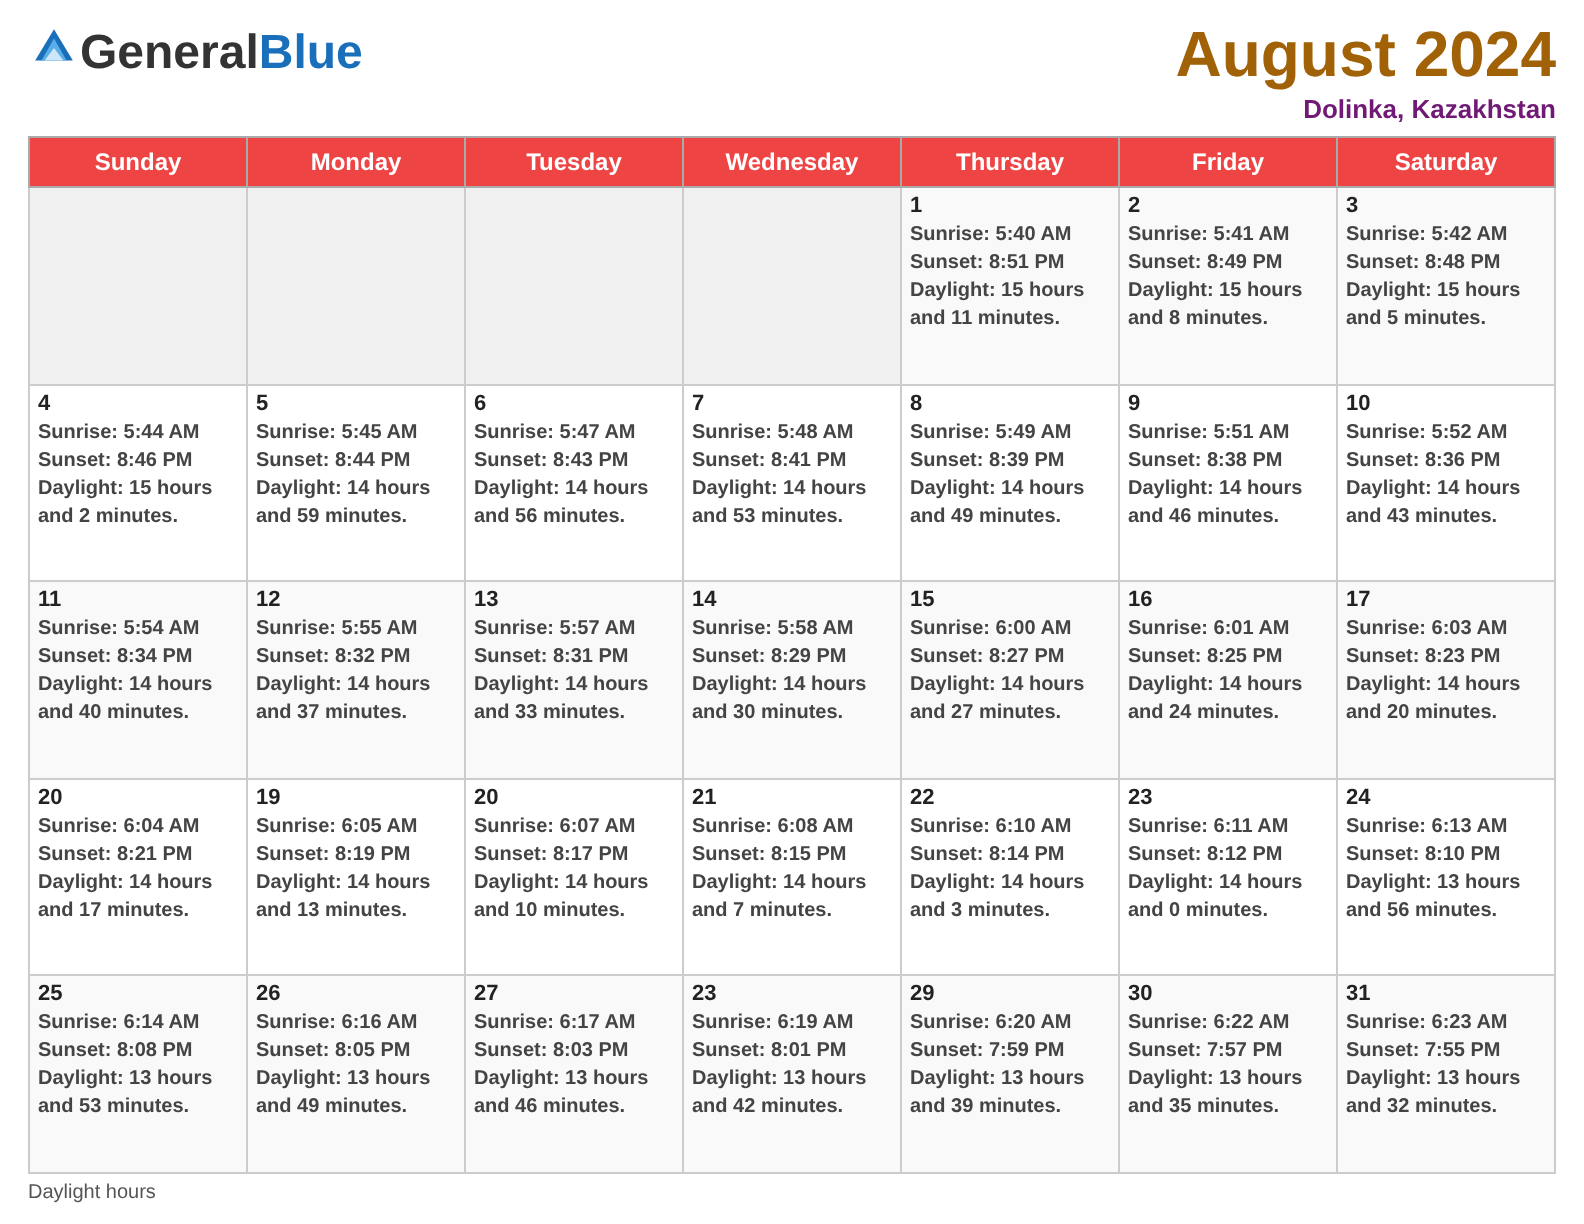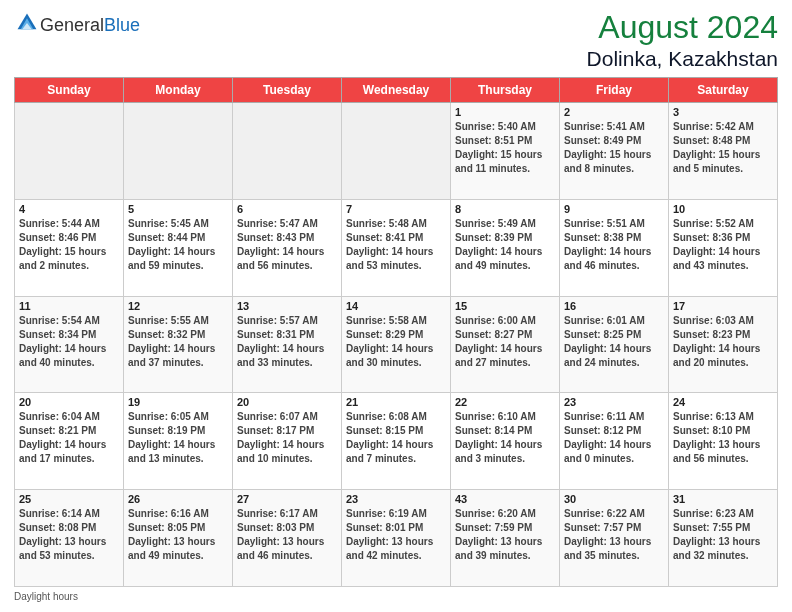--- a/index.html
+++ b/index.html
@@ -22,45 +22,46 @@
       align-items: flex-start;
       justify-content: space-between;
       margin-bottom: 6px;
     }
     .logo {
       display: flex;
       align-items: center;
       margin-top: 4px;
     }
     .logo-text {
-      font-size: 18px;
-      font-weight: normal;
+      font-size: 24px;
+      font-weight: bold;
       line-height: 1.1;
     }
     .logo-general { color: #333; }
     .logo-blue { color: #1a6fba; }
     .logo-icon {
       width: 22px;
       height: 22px;
       margin-left: 2px;
       margin-top: -2px;
     }
     .title-block {
       text-align: right;
     }
     .month-year {
       font-size: 32px;
-      font-weight: normal;
-      color: #15803d;
+      font-weight: bold;
+      color: #a16207;
       line-height: 1.1;
     }
     .location {
-      font-size: 21px;
-      color: #0f172a;
+      font-size: 13px;
+      color: #701a75;
       margin-top: 2px;
+      font-weight: bold;
     }
     .calendar {
       flex: 1;
       border-collapse: collapse;
       width: 100%;
       table-layout: fixed;
     }
     .calendar th {
       background-color: #ef4444;
       color: #fff;
@@ -266,21 +267,21 @@
           </td>
           <td>
             <div class="day-number">27</div>
             <div class="day-info">Sunrise: 6:17 AM<br>Sunset: 8:03 PM<br>Daylight: 13 hours and 46 minutes.</div>
           </td>
           <td>
             <div class="day-number">23</div>
             <div class="day-info">Sunrise: 6:19 AM<br>Sunset: 8:01 PM<br>Daylight: 13 hours and 42 minutes.</div>
           </td>
           <td>
-            <div class="day-number">43</div>
+            <div class="day-number">29</div>
             <div class="day-info">Sunrise: 6:20 AM<br>Sunset: 7:59 PM<br>Daylight: 13 hours and 39 minutes.</div>
           </td>
           <td>
             <div class="day-number">30</div>
             <div class="day-info">Sunrise: 6:22 AM<br>Sunset: 7:57 PM<br>Daylight: 13 hours and 35 minutes.</div>
           </td>
           <td>
             <div class="day-number">31</div>
             <div class="day-info">Sunrise: 6:23 AM<br>Sunset: 7:55 PM<br>Daylight: 13 hours and 32 minutes.</div>
           </td>

